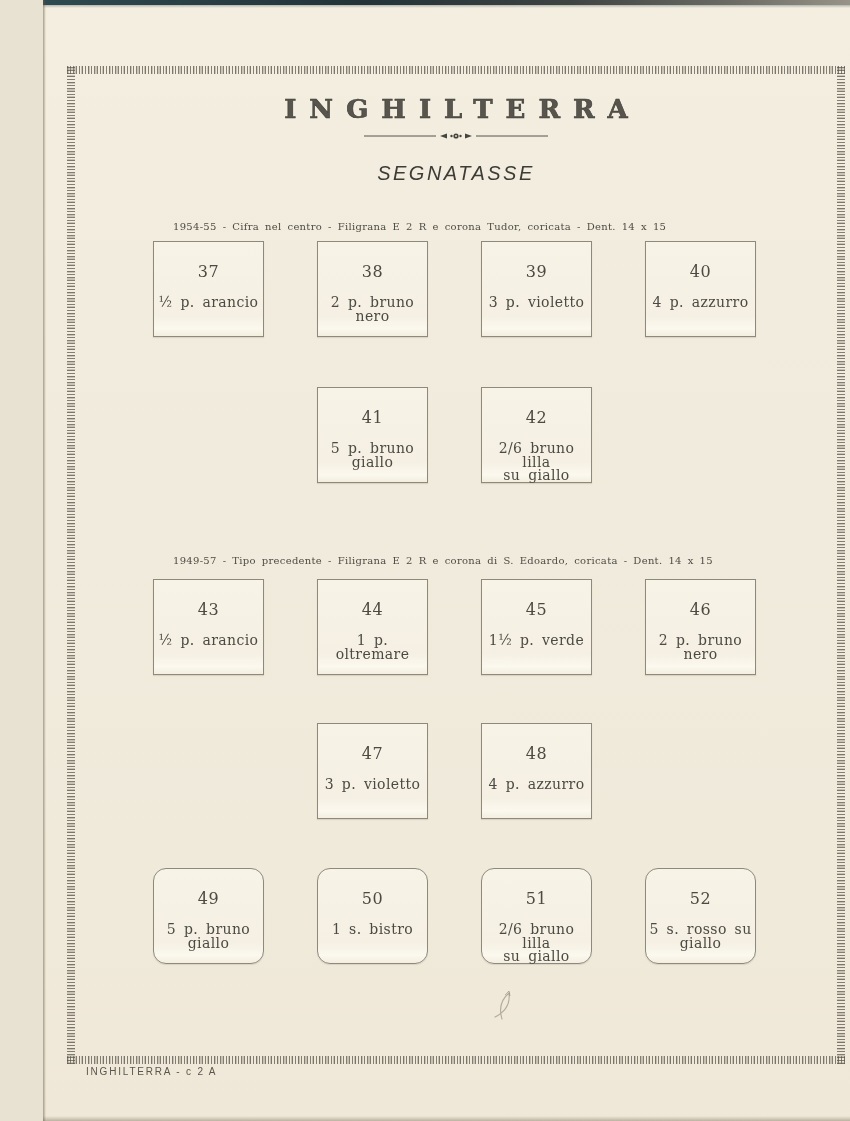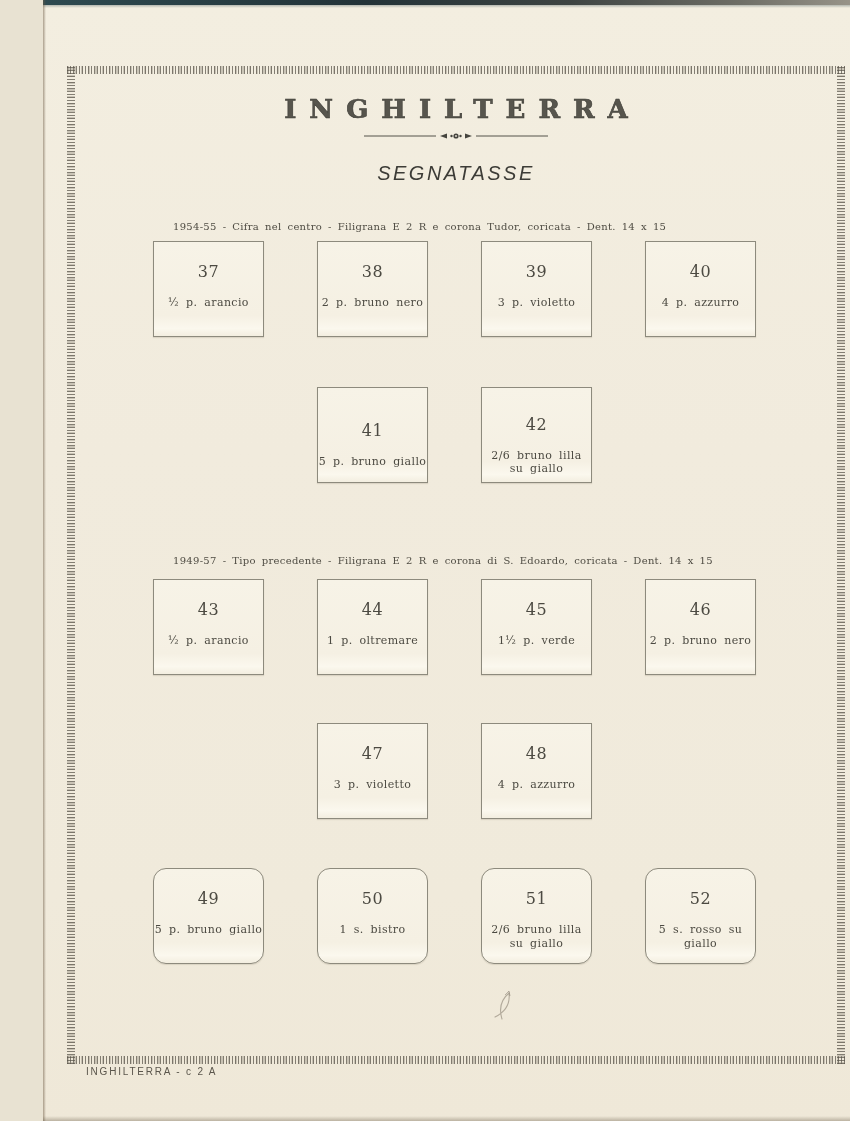--- a/index.html
+++ b/index.html
@@ -64,26 +64,26 @@
   
   .stamp-box{
     position:absolute;width:111px;height:96px;box-sizing:border-box;
     border:1px solid #8d8a7d;
     background:linear-gradient(180deg,#f7f3e7 0%,#f5f0e3 78%,#fbf8ee 92%,#f3eee0 100%);
     box-shadow:0 1px 1px rgba(120,110,90,0.18);
     display:flex;flex-direction:column;align-items:center;
     padding-top:23px;
   }
   .c1{left:86px;}  .c2{left:250px;} .c3{left:414px;} .c4{left:578px;}
-  .r1{top:175px;} .r2{top:321px;justify-content:center;} .r3{top:513px;} .r4{top:657px;} .r5{top:802px;border-radius:13px;}
+  .r1{top:175px;} .r2{top:321px;} .r3{top:513px;} .r4{top:657px;} .r5{top:802px;border-radius:13px;}
   .stamp-num{
     font-size:16px;color:#4c4a42;line-height:13px;letter-spacing:0.5px;
   }
   .stamp-cap{
-    margin-top:18px;font-size:11px;line-height:13.5px;color:#4c4a42;
+    margin-top:18px;font-size:14px;line-height:13.5px;color:#4c4a42;
     letter-spacing:0.4px;word-spacing:3px;text-align:center;white-space:pre-line;
   }
 
   .footer-label{
     position:absolute;left:43px;top:1066px;
     font-family:"Liberation Sans", sans-serif;font-size:10px;
     letter-spacing:1.8px;color:#5b564c;
   }
 
   .pen-mark{position:absolute;left:438px;top:983px;}

